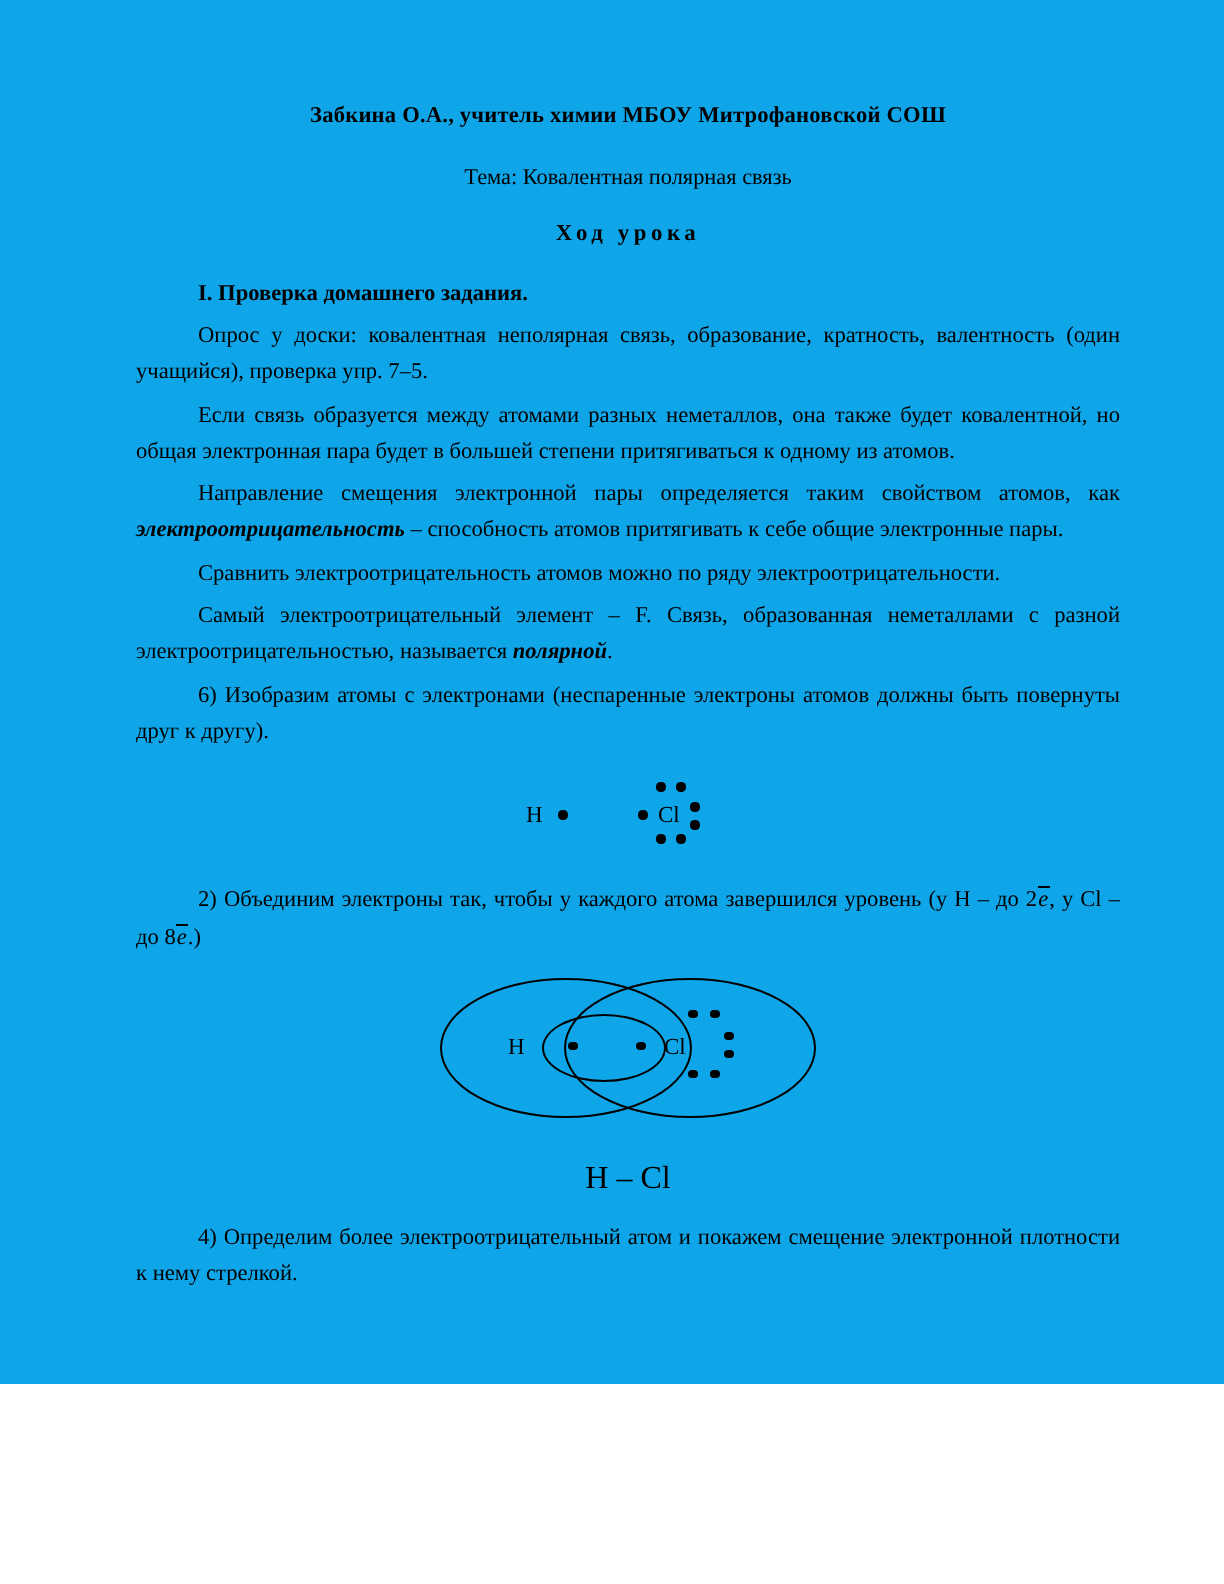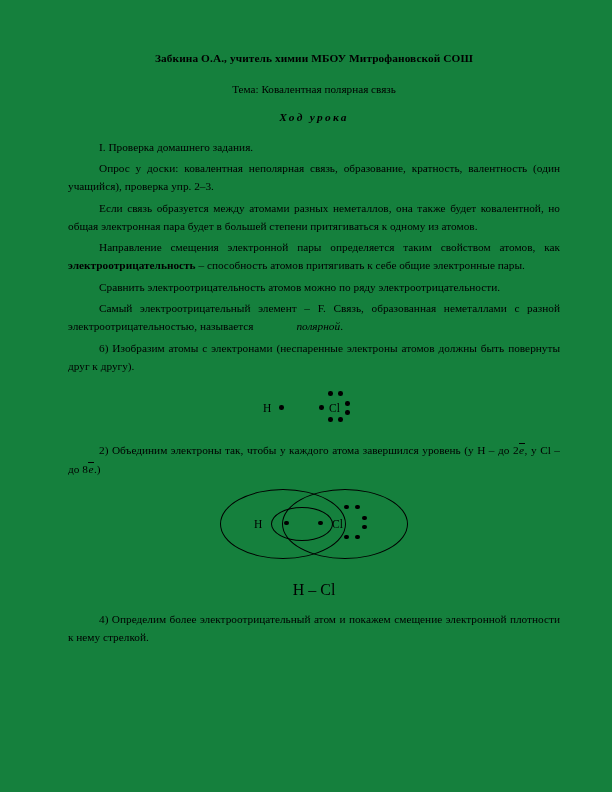--- a/index.html
+++ b/index.html
@@ -10,22 +10,22 @@
   body {
     width: 612px;
     height: 792px;
     font-family: "Liberation Serif", "DejaVu Serif", serif;
     color: #000000;
     overflow: hidden;
   }
   .page {
     position: relative;
     width: 612px;
-    height: 792px;
-    background: #15803d;
+    height: 692px;
+    background: #0ea5e9;
     box-sizing: border-box;
     padding: 52px 52px 40px 68px;
   }
   .doc-title {
     text-align: center;
     font-weight: bold;
     font-size: 11.3px;
     letter-spacing: 0.1px;
     margin: 0 0 17px 0;
     line-height: 1.2;
@@ -37,35 +37,34 @@
     margin: 0 0 15px 0;
     line-height: 1.2;
   }
   .lesson-head {
     text-align: center;
     font-weight: bold;
     font-size: 11.4px;
     letter-spacing: 2.3px;
     margin: 0 0 13px 0;
     line-height: 1.2;
-    font-style: italic;
   }
   p.body {
     font-size: 11.3px;
     line-height: 1.62;
     text-align: justify;
     text-justify: inter-word;
     margin: 0 0 3px 0;
     text-indent: 31px;
   }
   p.body.bold {
-    font-weight: normal;
-  }
-  .ital { font-weight: bold; margin-top: 36px; }
-  .bolditalic { font-style: italic; font-weight: normal; margin-left: 40px; }
+    font-weight: bold;
+  }
+  .ital { font-style: italic; font-weight: bold; margin-top: 36px; }
+  .bolditalic { font-style: italic; font-weight: bold; }
   .elec {
     font-style: italic;
     position: relative;
     padding: 0 0.5px;
   }
   .elec::after {
     content: "";
     position: absolute;
     left: 0px;
     right: 0px;
@@ -141,21 +140,21 @@
 <div class="page">
 
   <div class="doc-title">Забкина О.А., учитель химии МБОУ Митрофановской СОШ</div>
 
   <div class="topic">Тема: Ковалентная полярная связь</div>
 
   <div class="lesson-head">Ход урока</div>
 
   <p class="body bold">I. Проверка домашнего задания.</p>
 
-  <p class="body">Опрос у доски: ковалентная неполярная связь, образование, кратность, валентность (один учащийся), проверка упр. 2–3.</p>
+  <p class="body">Опрос у доски: ковалентная неполярная связь, образование, кратность, валентность (один учащийся), проверка упр. 7–5.</p>
 
 
   <p class="body">Если связь образуется между атомами разных неметаллов, она также будет ковалентной, но общая электронная пара будет в большей степени притягиваться к одному из атомов.</p>
 
   <p class="body"><span>Направление смещения электронной пары определяется таким свойством атомов, как </span><span class="ital">электроотрицательность</span><span> – способность атомов притягивать к себе общие электронные пары.</span></p>
 
   <p class="body">Сравнить электроотрицательность атомов можно по ряду электроотрицательности.</p>
 
   <p class="body"><span>Самый электроотрицательный элемент – F. Связь, образованная неметаллами с разной электроотрицательностью, называется </span><span class="bolditalic">полярной</span><span>.</span></p>
 

